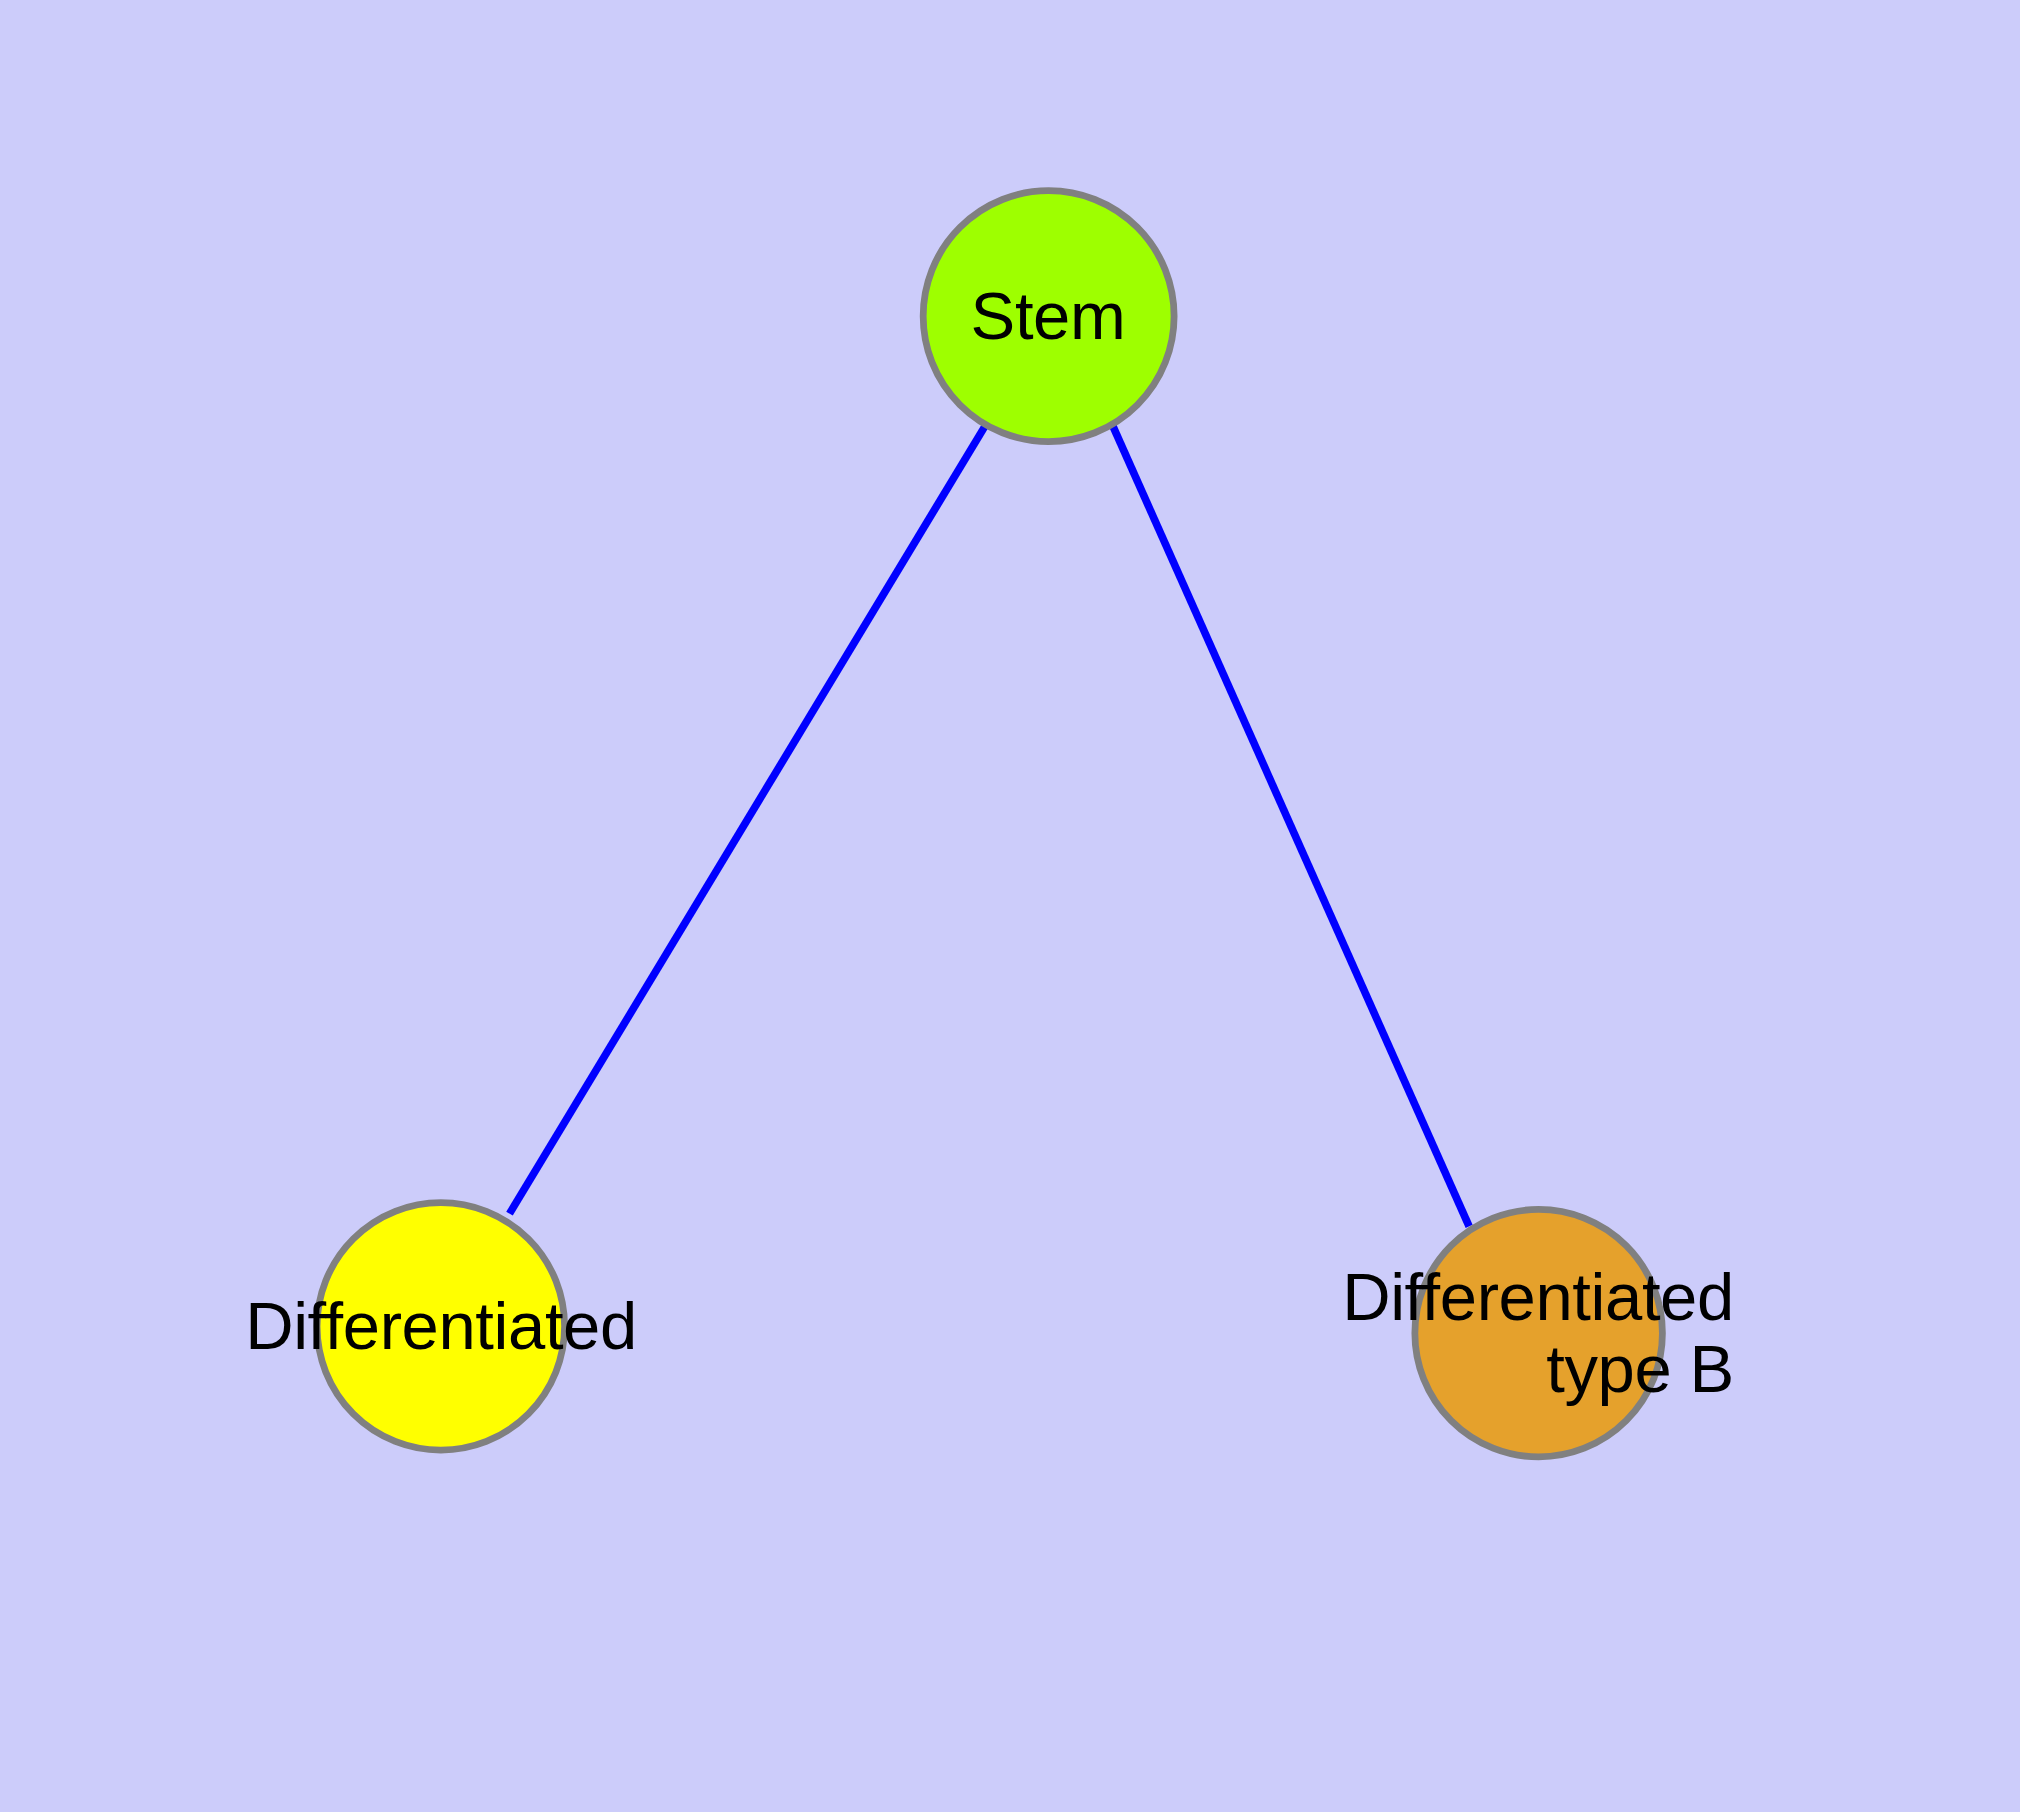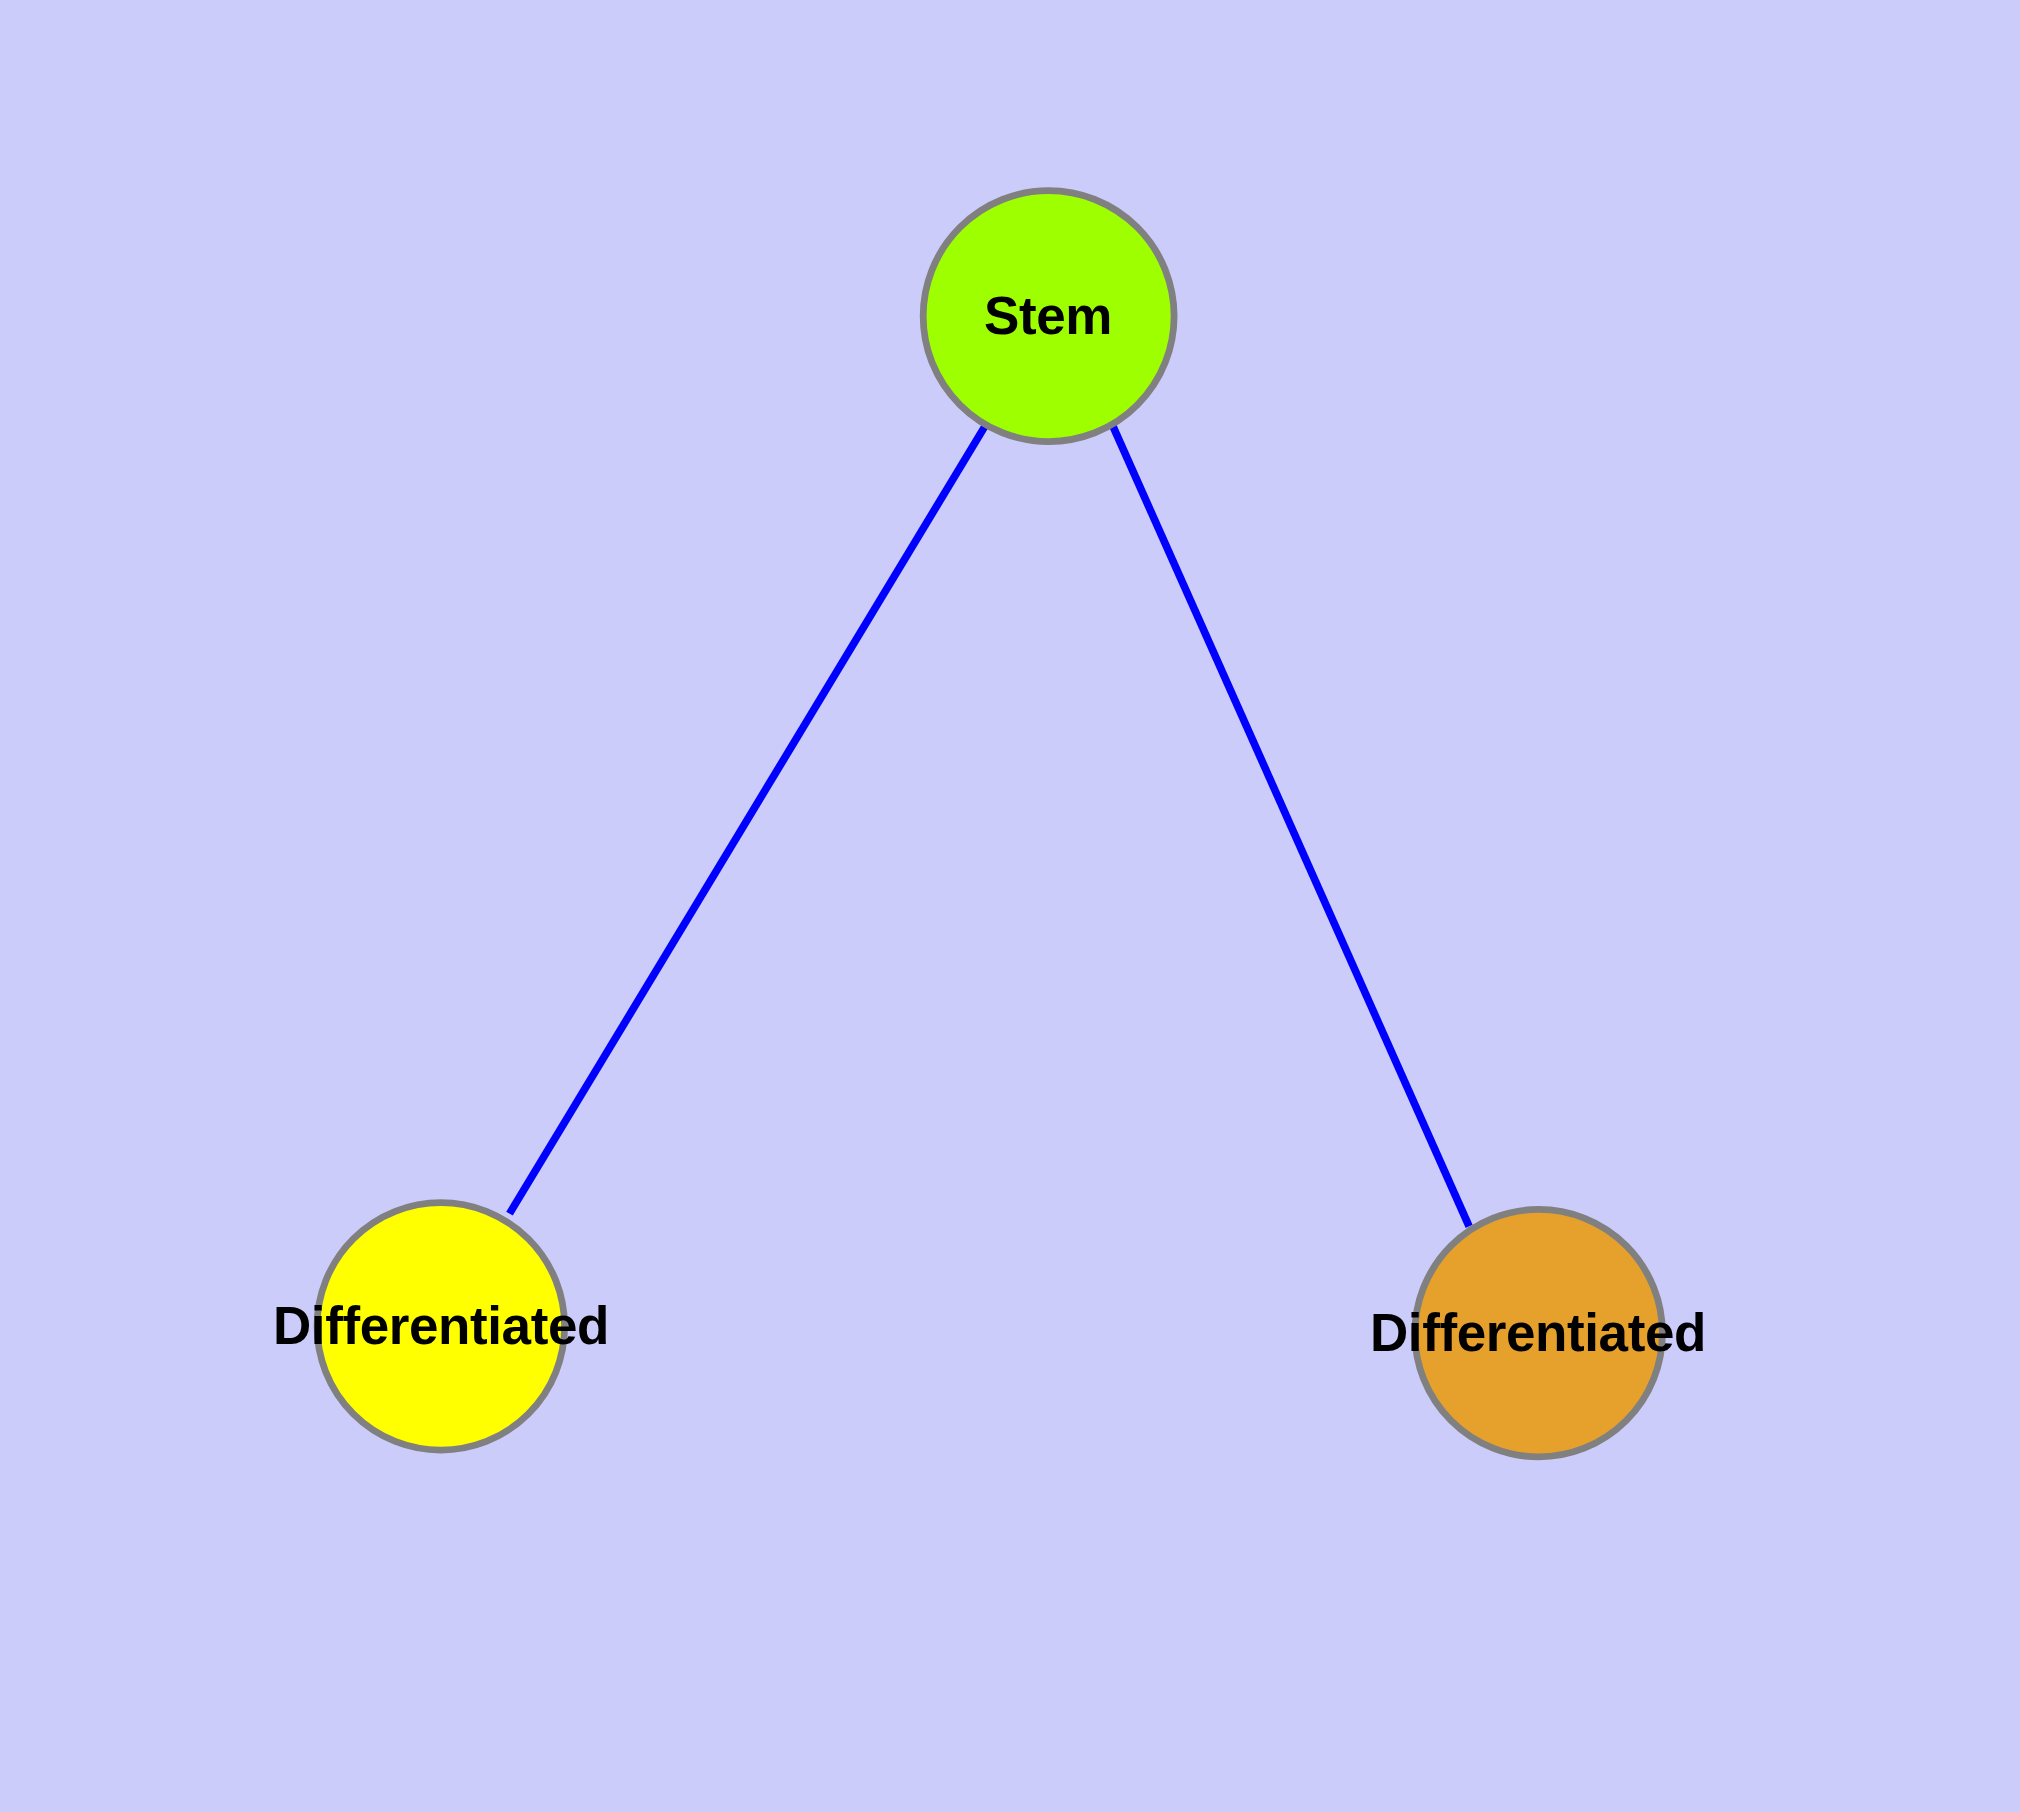--- a/index.html
+++ b/index.html
@@ -19,22 +19,22 @@
     position: absolute;
     left: 0;
     top: 0;
     width: 2021px;
     height: 1812px;
   }
   .node-label {
     position: absolute;
     text-align: right;
     font-family: "Liberation Sans", "DejaVu Sans", sans-serif;
-    font-weight: bold;
-    font-size: 53px;
+    font-weight: normal;
+    font-size: 67px;
     line-height: 1.08;
     color: #000000;
     white-space: pre;
     transform: translate(-50%, -50%);
     pointer-events: none;
     letter-spacing: -0.4px;
   }
 </style>
 </head>
 <body>
@@ -49,17 +49,17 @@
     <g id="node-layer">
         <circle cx="1237" cy="373" r="148" fill="#9eff00" stroke="#808080" stroke-width="8"></circle>
         <circle cx="520" cy="1565" r="146" fill="#ffff00" stroke="#808080" stroke-width="8"></circle>
         <circle cx="1815" cy="1573" r="146" fill="#e5a12c" stroke="#808080" stroke-width="8"></circle>
       </g>
   </svg>
 
   <div id="label-layer">
       <div class="node-label" style="left: 1048px; top: 316px; color: rgb(0, 0, 0);"><span style="display: block;">Stem</span></div>
       <div class="node-label" style="left: 441px; top: 1326px; color: rgb(0, 0, 0);"><span style="display: block;">Differentiated</span></div>
-      <div class="node-label" style="left: 1538px; top: 1333px; color: rgb(0, 0, 0);"><span style="display: block;">Differentiated</span></div>
+      <div class="node-label" style="left: 1538px; top: 1333px; color: rgb(0, 0, 0);"><span style="display: block;">Differentiated</span><span style="display: block;">type B</span></div>
     </div>
 
 </div>
 
 
 </body></html>

